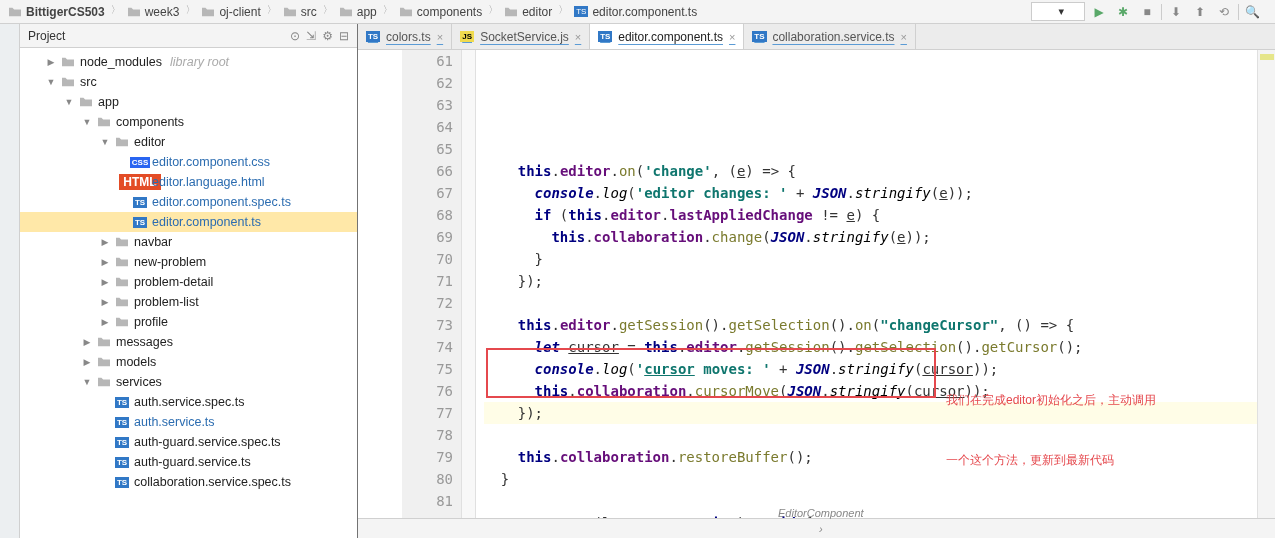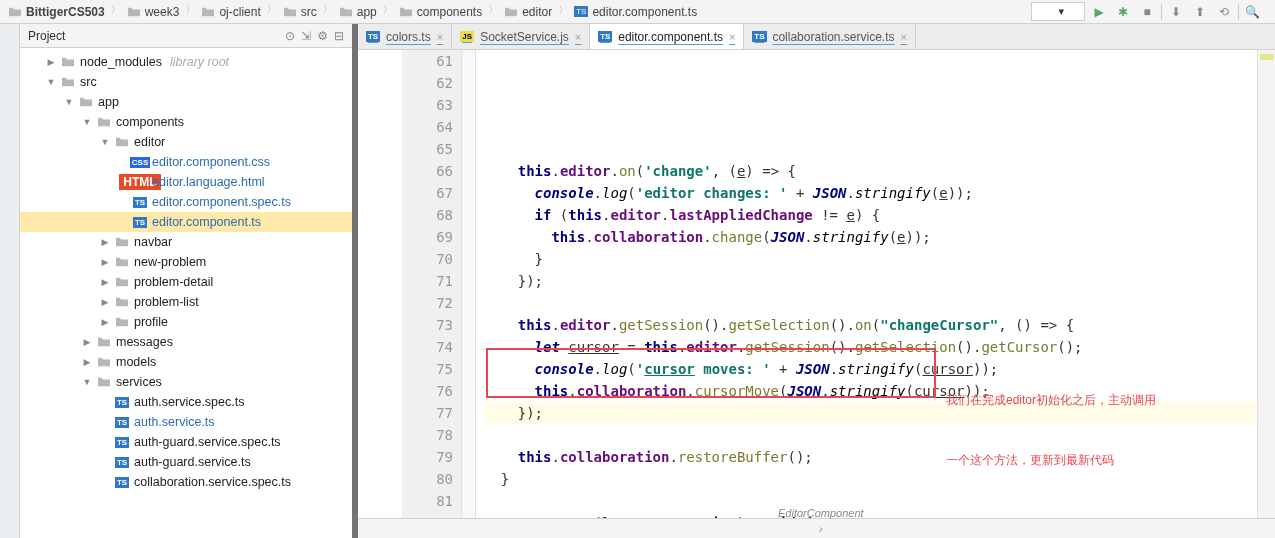--- a/index.html
+++ b/index.html
@@ -10,21 +10,21 @@
 .crumb-sep { color: #999; font-size: 10px; }
 .crumb-text { color: #444; }
 .crumb-text.bold { font-weight: bold; }
 .folder-icon { width: 14px; height: 12px; display: inline-block; }
 .folder-icon svg { width: 100%; height: 100%; }
 .toolbar-right { display: flex; gap: 4px; align-items: center; padding-right: 8px; }
 .tool-btn { width: 20px; height: 20px; display: flex; align-items: center; justify-content: center; color: #888; cursor: pointer; }
 .tool-btn.green { color: #59a869; }
 .run-config { border: 1px solid #ccc; padding: 2px 20px 2px 8px; background: #fff; font-size: 11px; }
 .main-area { display: flex; flex: 1; overflow: hidden; }
-.project-pane { width: 338px; background: #fff; border-right: 6px solid #737373; display: flex; flex-direction: column; }
+.project-pane { width: 338px; background: #fff; border-right: 1px solid #737373; display: flex; flex-direction: column; }
 .project-header { display: flex; align-items: center; height: 24px; padding: 0 8px; border-bottom: 1px solid #d0d0d0; background: #f4f4f4; }
 .project-title { flex: 1; font-size: 12px; color: #333; }
 .project-icons { display: flex; gap: 6px; color: #888; }
 .project-tree { flex: 1; overflow: auto; padding: 4px 0; }
 .tree-item { display: flex; align-items: center; height: 20px; padding-left: 8px; gap: 4px; cursor: pointer; white-space: nowrap; }
 .tree-item.active { background: #ffe8a8; }
 .tree-arrow { width: 10px; text-align: center; color: #888; font-size: 9px; }
 .tree-icon { width: 16px; height: 14px; display: flex; align-items: center; justify-content: center; }
 .tree-label { font-size: 12.5px; color: #222; }
 .tree-label.light { color: #aaa; font-style: italic; }

